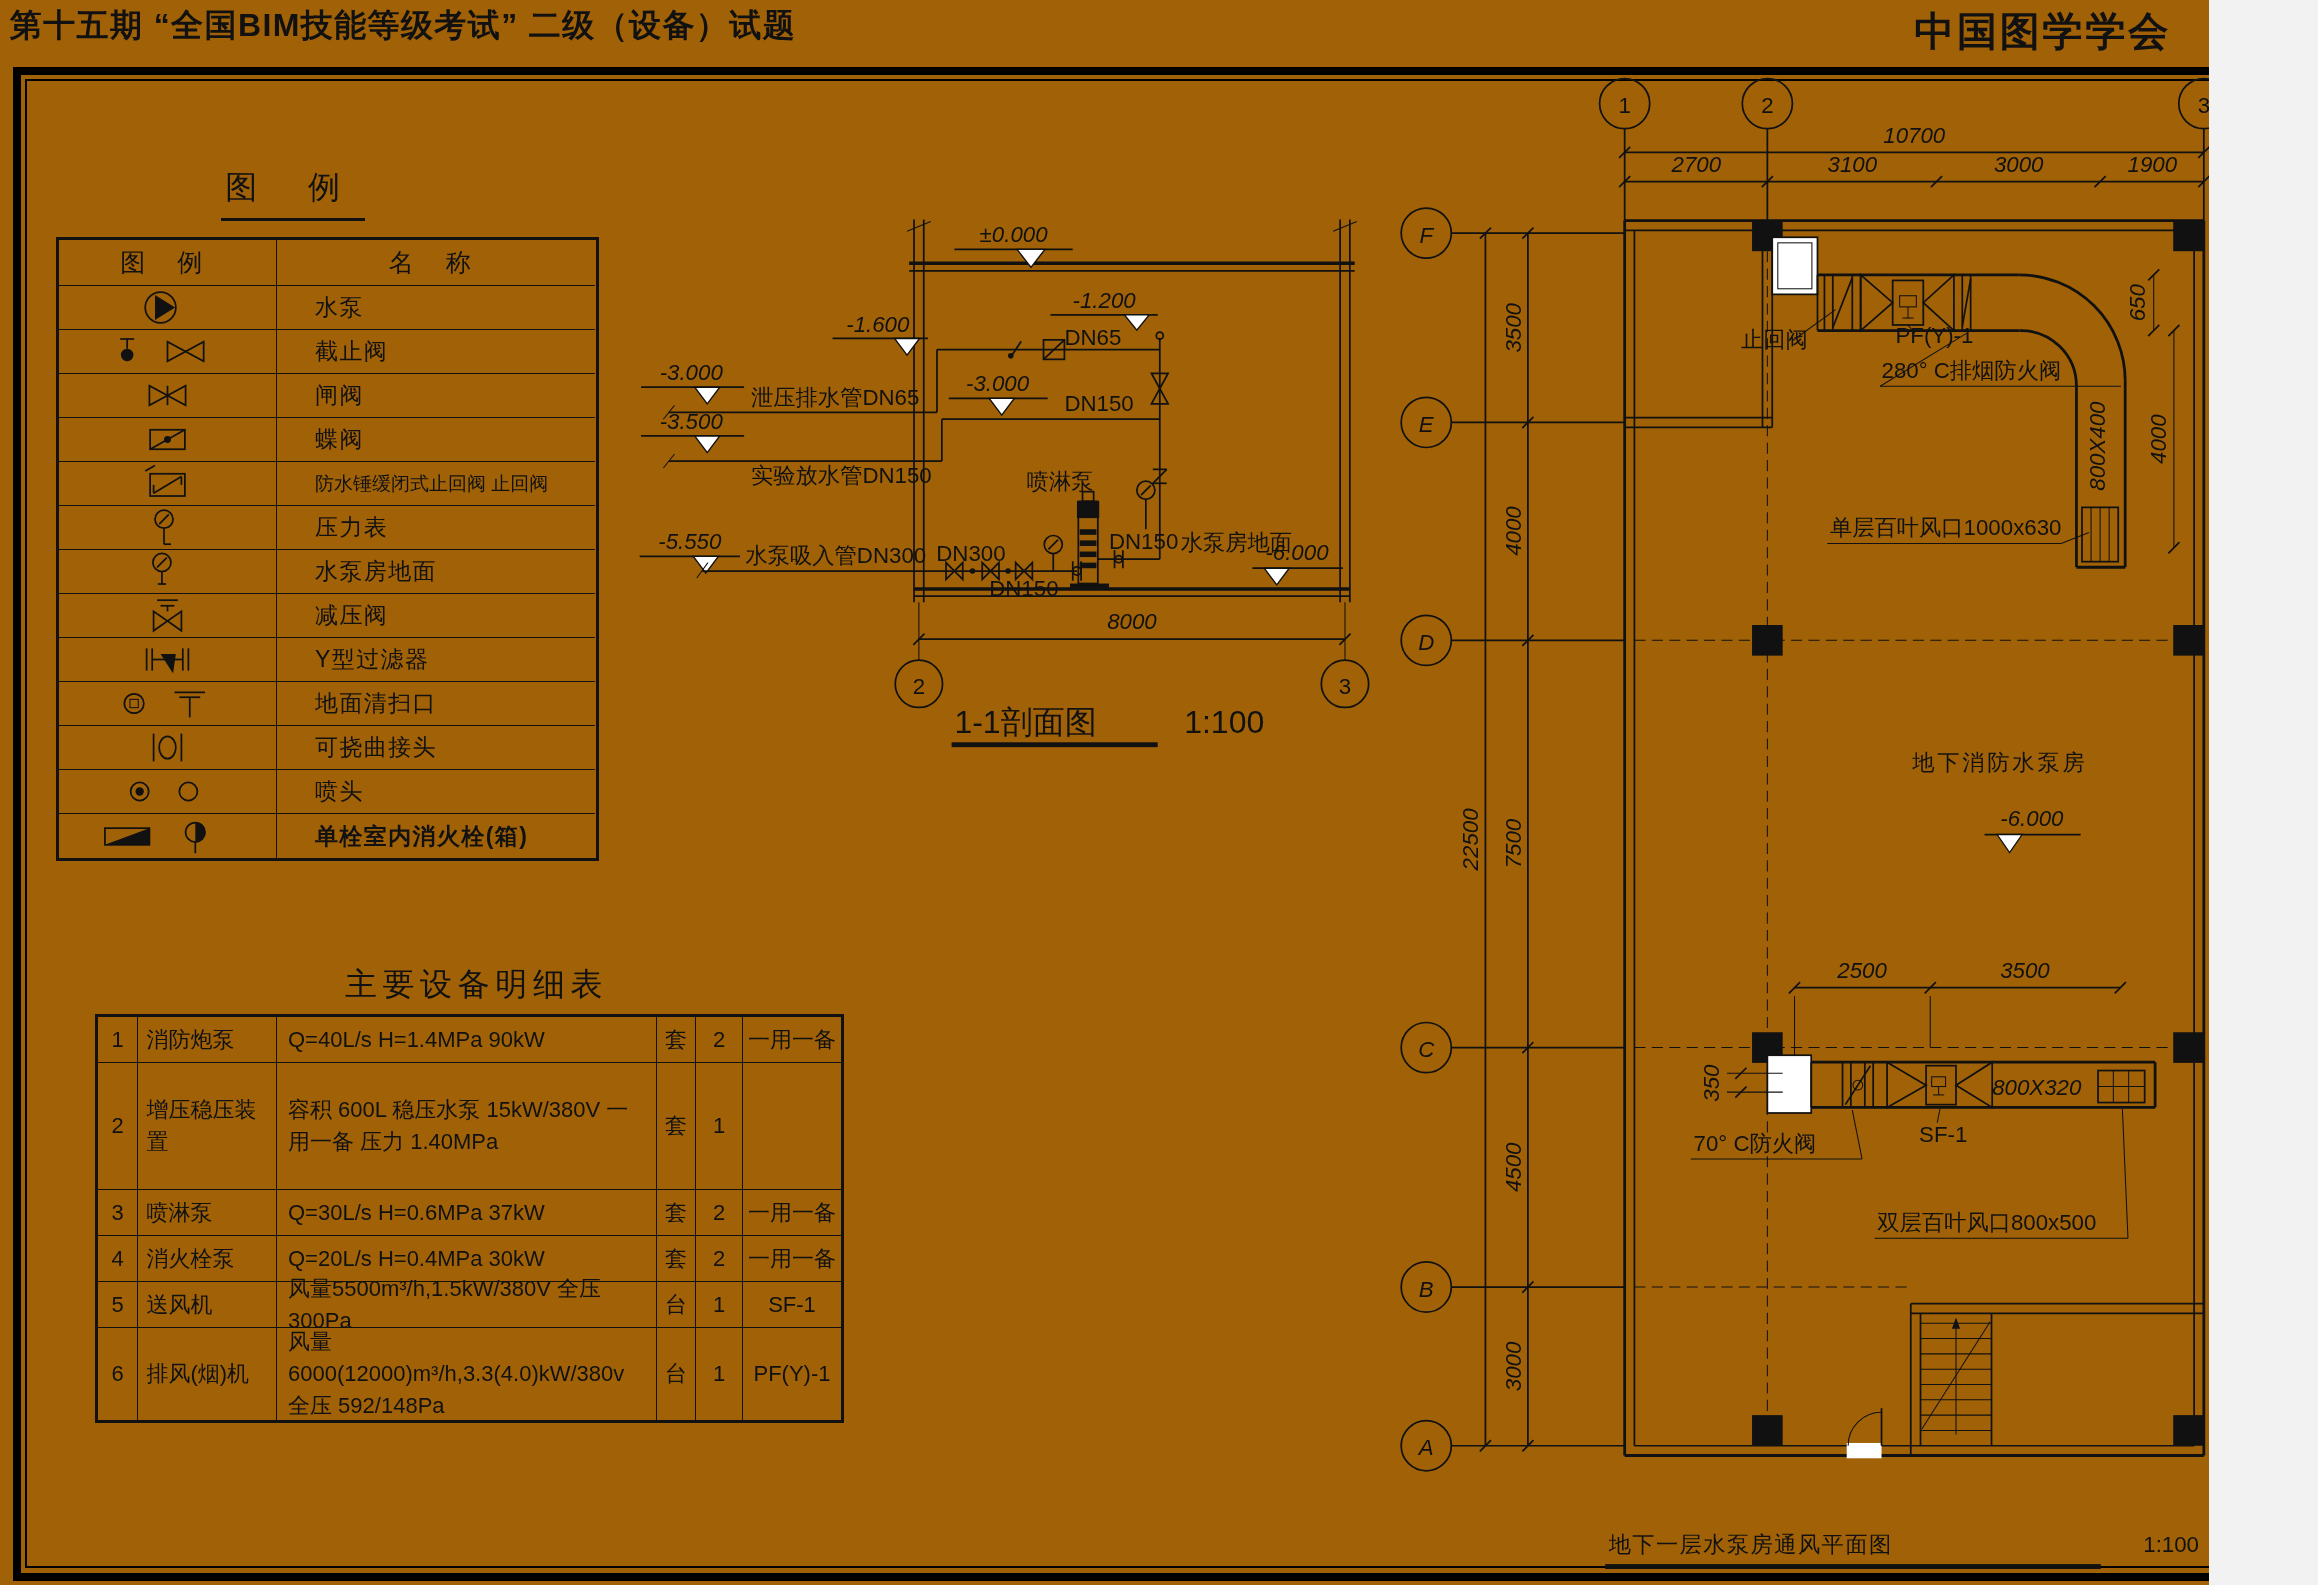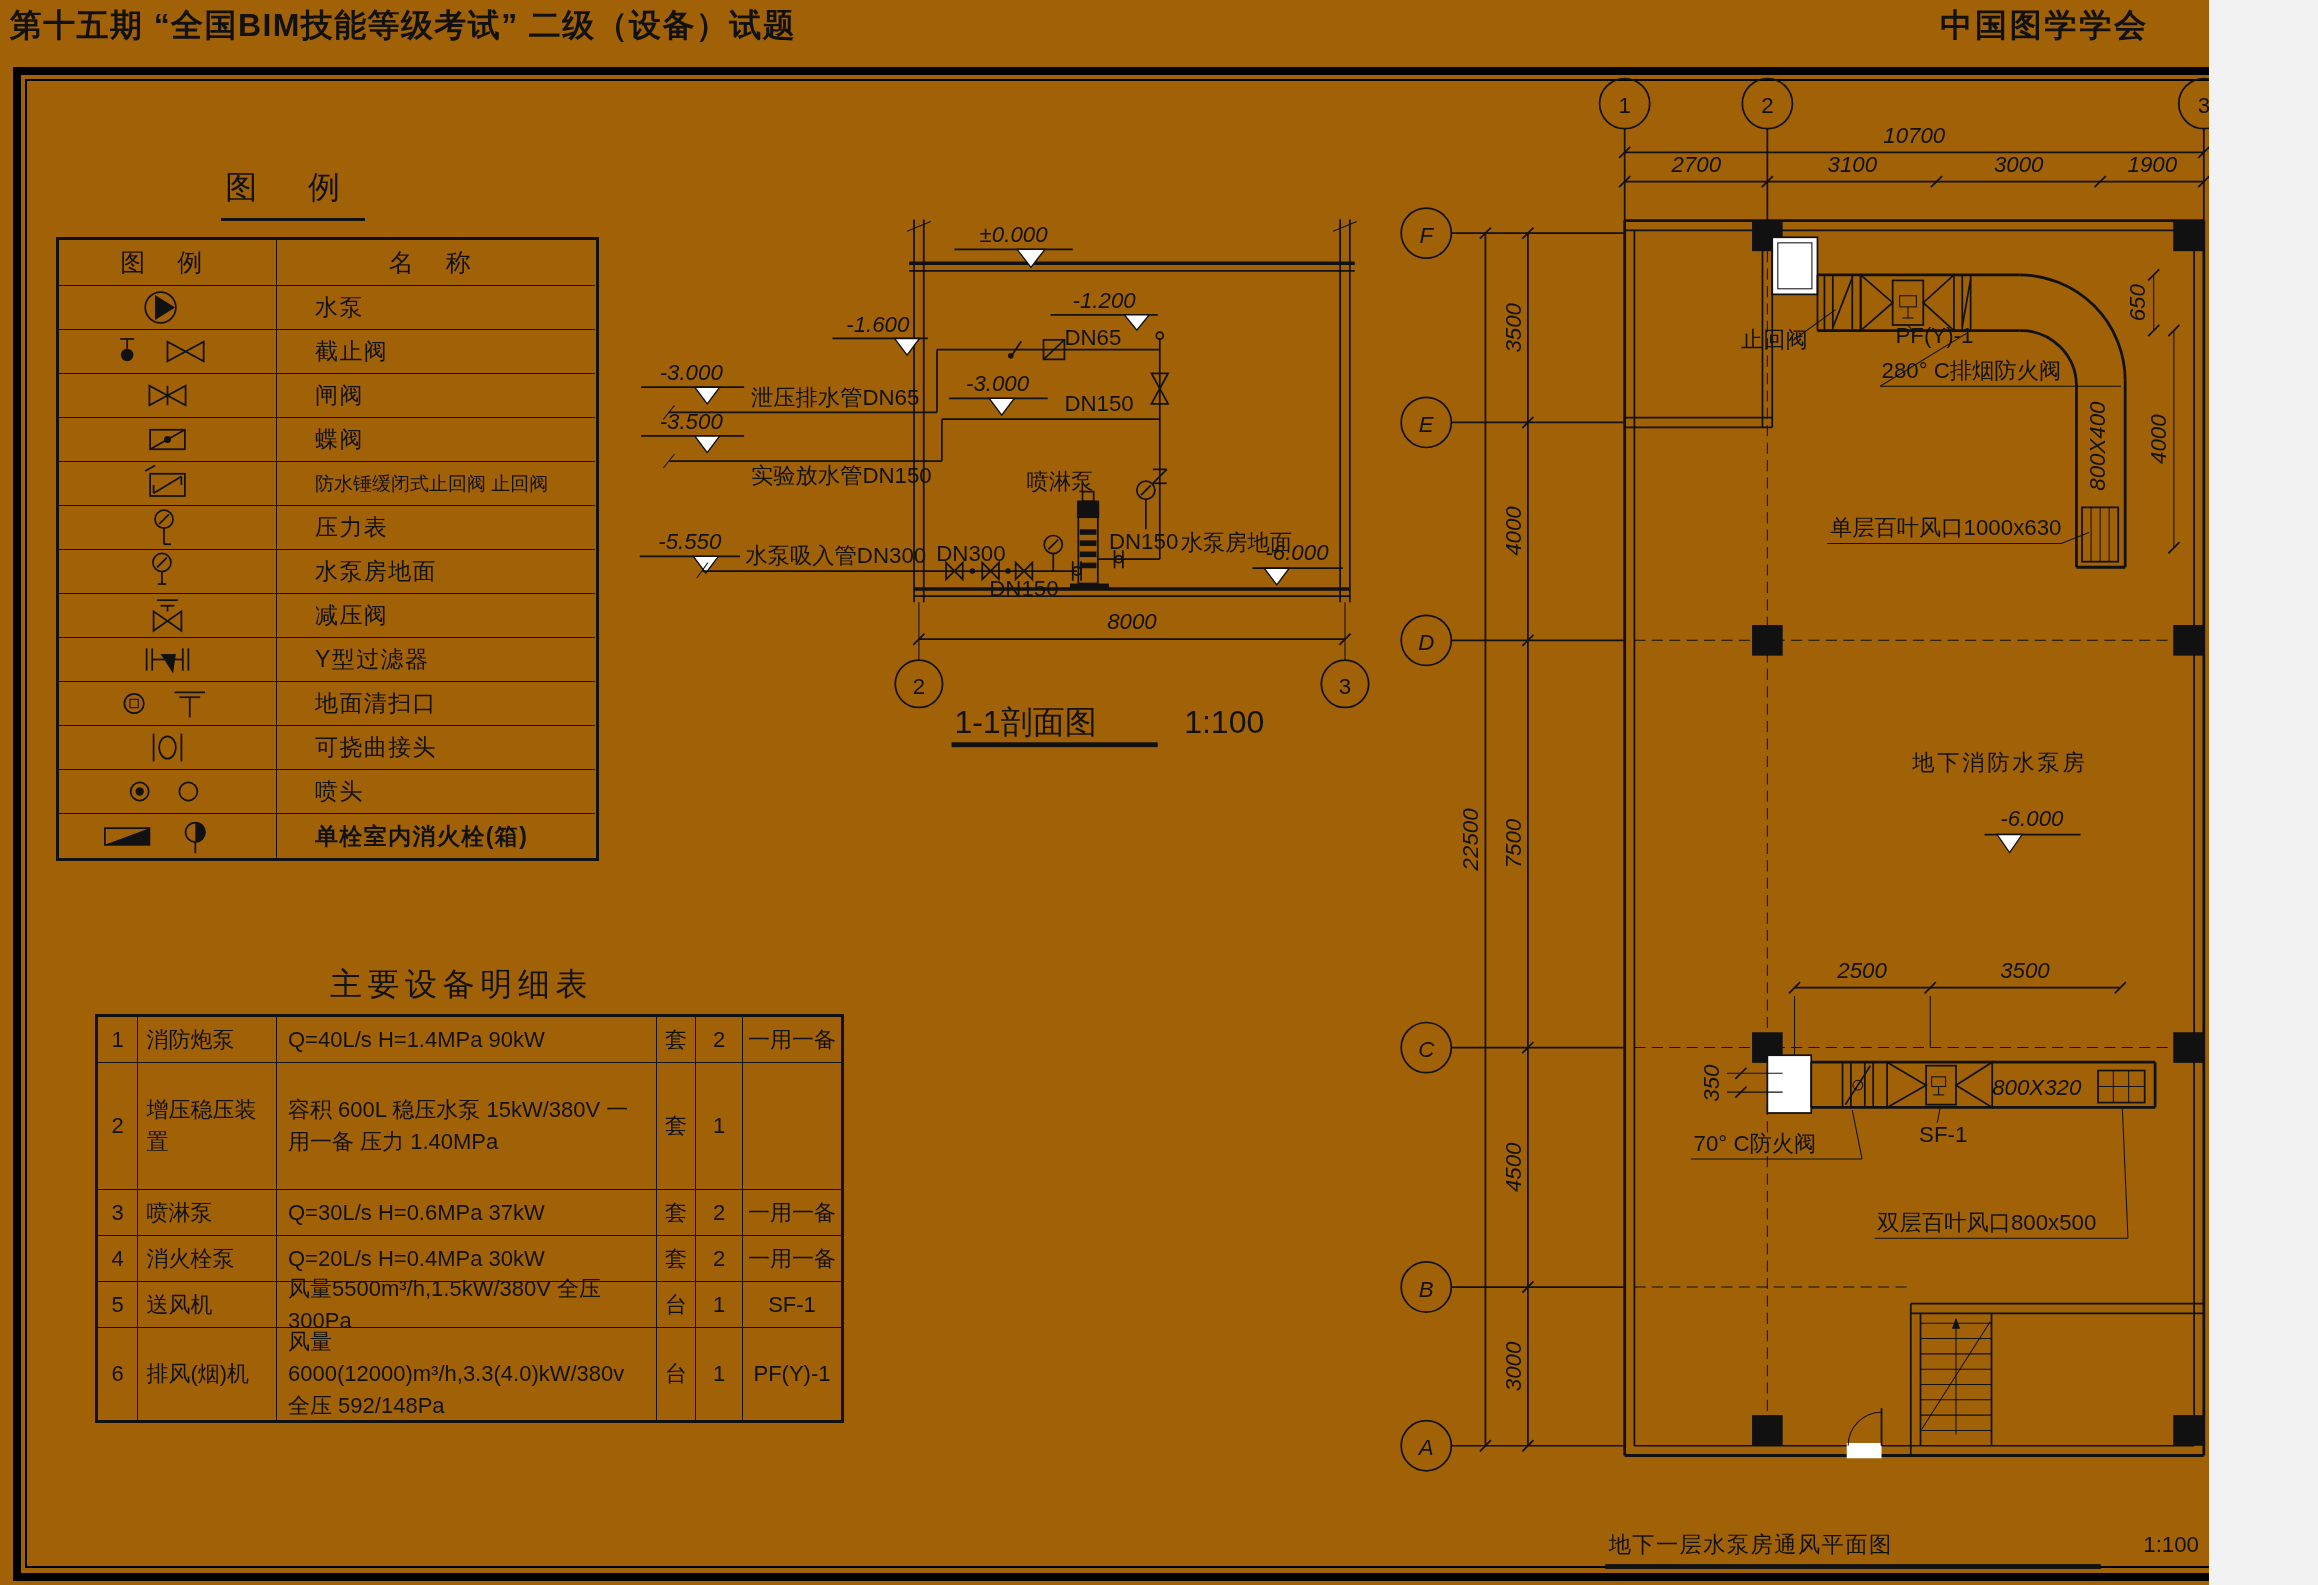--- a/index.html
+++ b/index.html
@@ -1,42 +1,42 @@
 <!DOCTYPE html>
 <html style="font-size:11px"><head>
 <meta charset="utf-8">
 <style>
   html,body{margin:0;padding:0;background:#f2f2f2;}
   .page{position:relative;width:2209px;height:1586px;background:#a16207;overflow:hidden;
         font-family:"Liberation Sans",sans-serif;color:#111;}
   .abs{position:absolute;}
   
   .hdr-title{left:9.8px;top:4.2px;font-size:32px;font-weight:600;letter-spacing:1.4px;}
-  .hdr-org{right:60px;top:4.2px;font-size:32px;font-weight:600;letter-spacing:2.8px;}
+  .hdr-org{right:38px;top:4.2px;font-size:40px;font-weight:600;letter-spacing:2.8px;}
   
   .frame-outer{left:12.5px;top:67px;width:2259px;height:1514px;border:8.4px solid #000;box-sizing:border-box;}
   .frame-inner{left:25px;top:79px;width:2234px;height:1489px;border:2.1px solid #000;box-sizing:border-box;}
   
   .side-text{left:2279px;top:648px;width:38px;display:flex;flex-direction:column;align-items:center;
              gap:9.8px;font-size:28px;}
   .side-text span:nth-child(4){margin-top:50px;}
   
   .legend-title{left:221px;top:166px;font-size:32px;letter-spacing:21px;border-bottom:3.5px solid #111;
                 padding:0 4.2px 8.4px 4.2px;}
   .legend{left:56px;top:237px;width:543px;border:3.5px solid #111;box-sizing:border-box;
           display:grid;grid-template-columns:218px 318px;grid-template-rows:46px repeat(13,44px);}
   .lcell{border-bottom:1.4px solid #111;display:flex;align-items:center;box-sizing:border-box;}
   .lcell.sym{border-right:1.4px solid #111;justify-content:center;}
   .lcell.hdr{justify-content:center;font-size:25px;letter-spacing:12.5px;}
   .lcell.name{padding-left:38px;font-size:23px;letter-spacing:1.4px;}
   .lcell.name.small{font-size:19px;letter-spacing:0;}
   .lcell.last{border-bottom:none;font-weight:bold;}
   .lsvg{width:153px;height:39px;}
   
-  .etable-title{left:90px;top:963px;width:743px;text-align:center;font-size:32px;letter-spacing:5.6px;}
+  .etable-title{left:105px;top:963px;width:743px;text-align:center;font-size:32px;letter-spacing:5.6px;}
   .etable{left:95px;top:1014px;border:3.5px solid #111;box-sizing:border-box;display:grid;
           grid-template-columns:40px 139px 380px 39px 47px 98px;
           grid-template-rows:46px 127px 46px 46px 46px 92px;}
   .ecell{border-right:1.4px solid #111;border-bottom:1.4px solid #111;box-sizing:border-box;
          display:flex;align-items:center;font-size:22px;line-height:1.45;}
   .ecell.c{justify-content:center;}
   .ecell.pl{padding-left:8.4px;}
   .ecell.spec{padding:2.8px 7px 2.8px 11px;}
   .ecell.lastcol{border-right:none;text-align:center;}
   .ecell.lastrow{border-bottom:none;}

